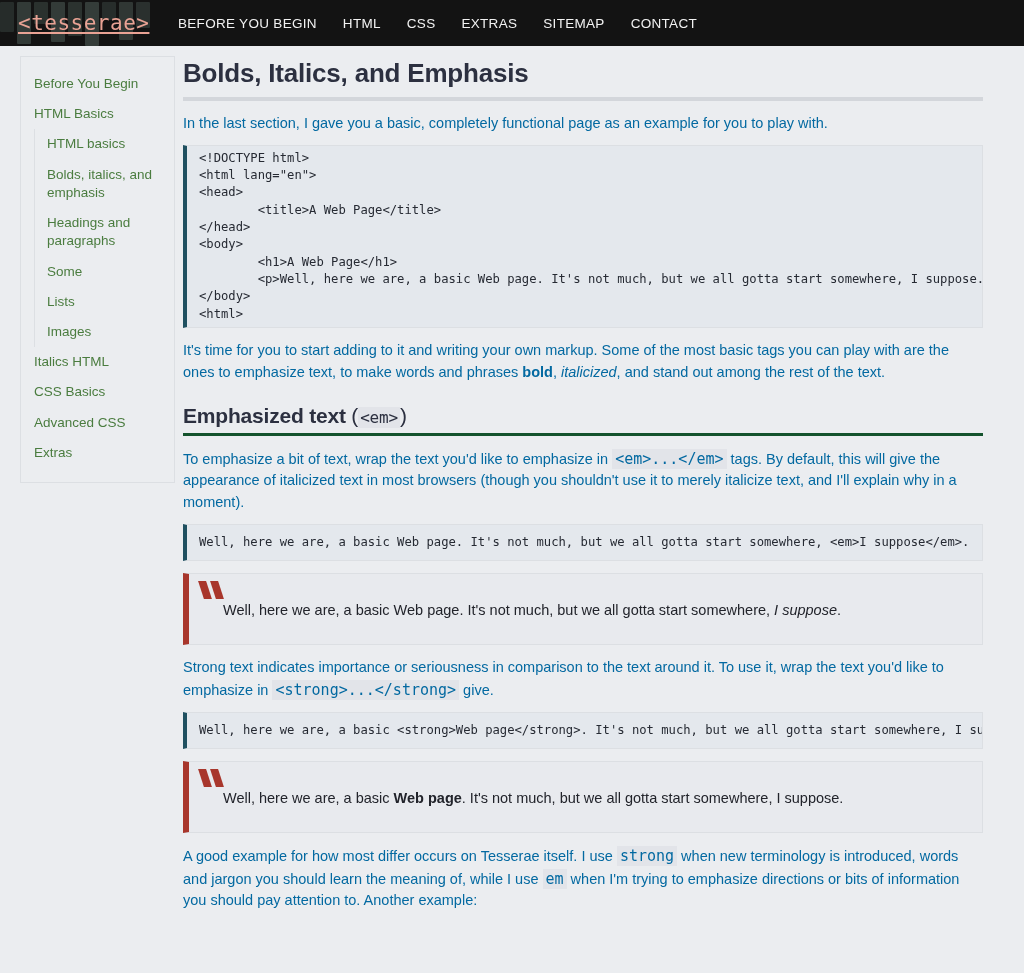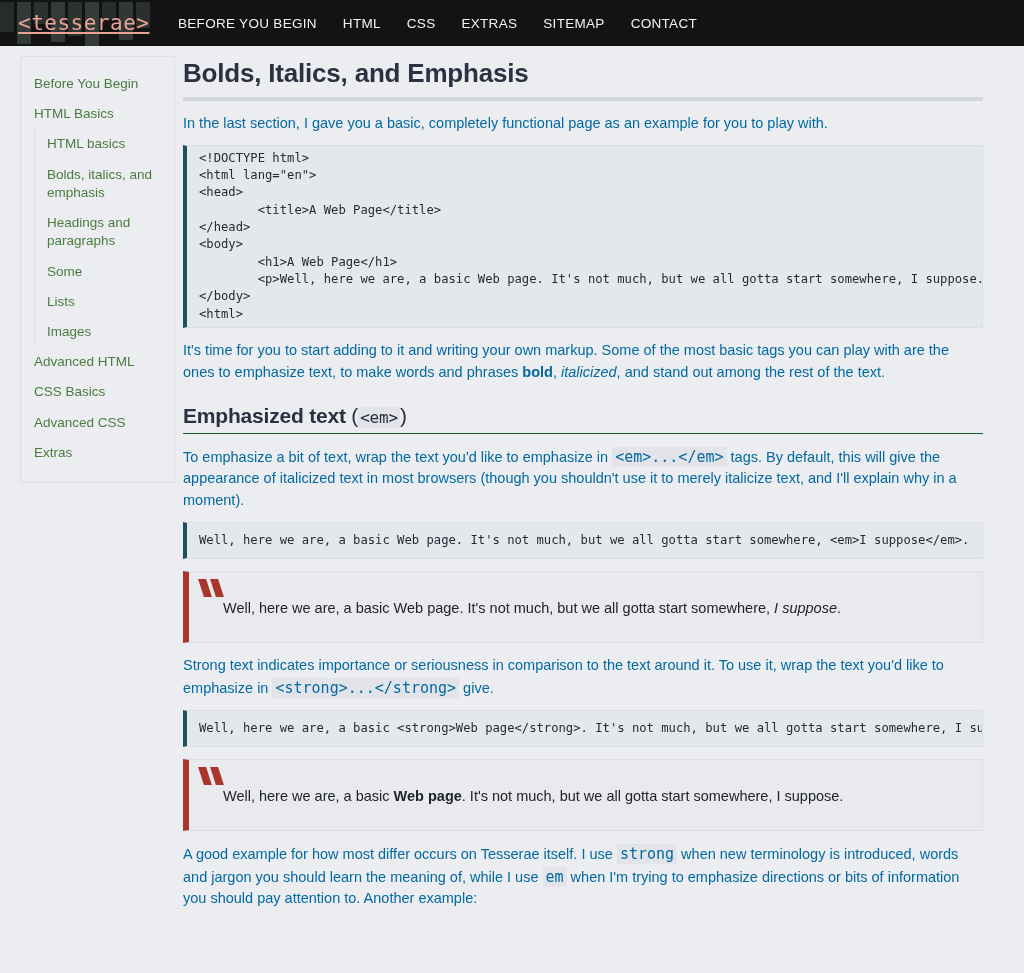--- a/index.html
+++ b/index.html
@@ -118,21 +118,21 @@
     padding-bottom: 8px;
     border-bottom: 4px solid #d3d6db;
     letter-spacing: -0.2px;
   }
   h2.sect {
     font-size: 21px;
     font-weight: 600;
     color: #2c3040;
     margin: 20px 0 4px 0;
     padding-bottom: 5px;
-    border-bottom: 1px solid #14532d;
+    border-bottom: 3px solid #14532d;
     letter-spacing: -0.2px;
   }
   h2.sect .paren { font-weight: 400; }
   h2.sect code {
     font-family: "DejaVu Sans Mono", monospace;
     font-size: 16px;
     background: #e2e4e9;
     padding: 1px 2px;
     font-weight: 400;
   }
@@ -251,21 +251,21 @@
             </li>
             <li>
               <a href="#">Lists</a>
             </li>
             <li>
               <a href="#">Images</a>
             </li>
           </ul>
         </li>
         <li>
-          <a href="#">Advanced HTML</a>
+          <a href="#">Italics HTML</a>
         </li>
         <li>
           <a href="#">CSS Basics</a>
         </li>
         <li>
           <a href="#">Advanced CSS</a>
         </li>
         <li>
           <a href="#">Extras</a>
         </li>

